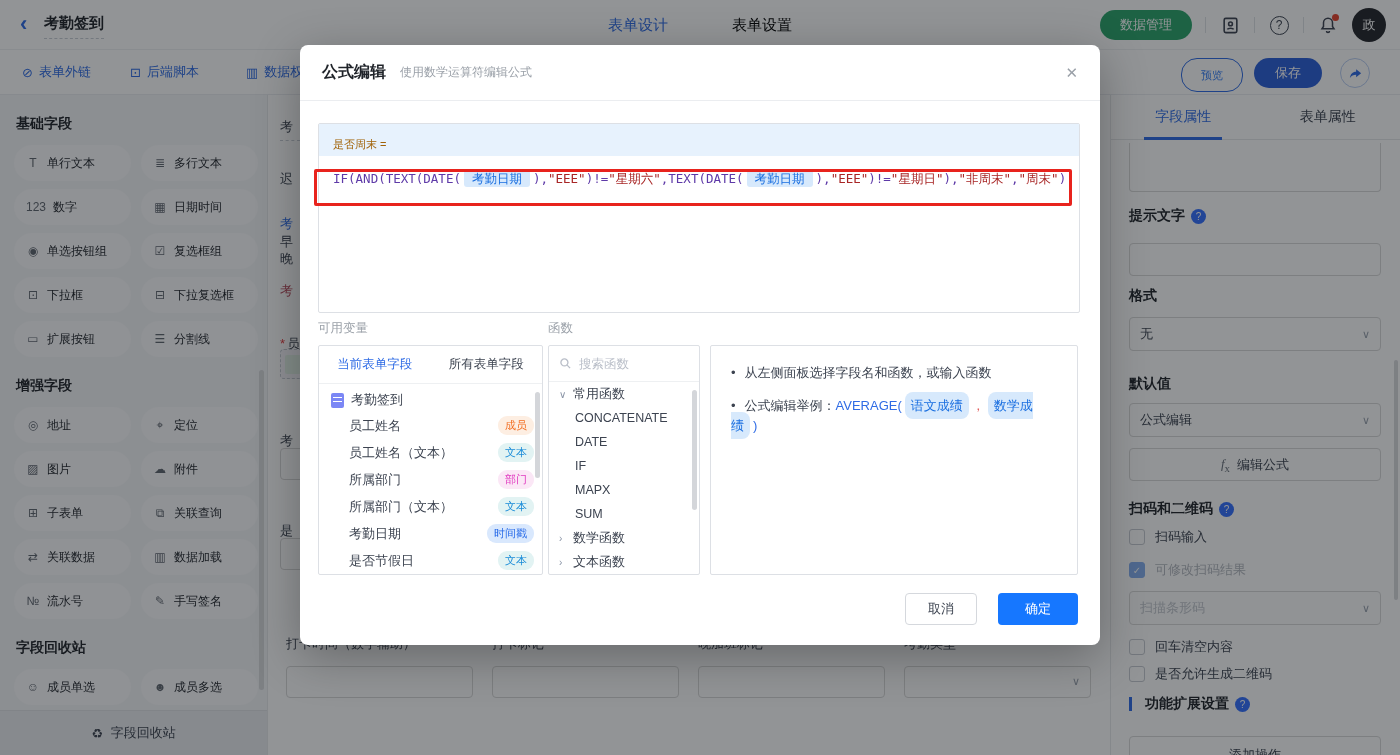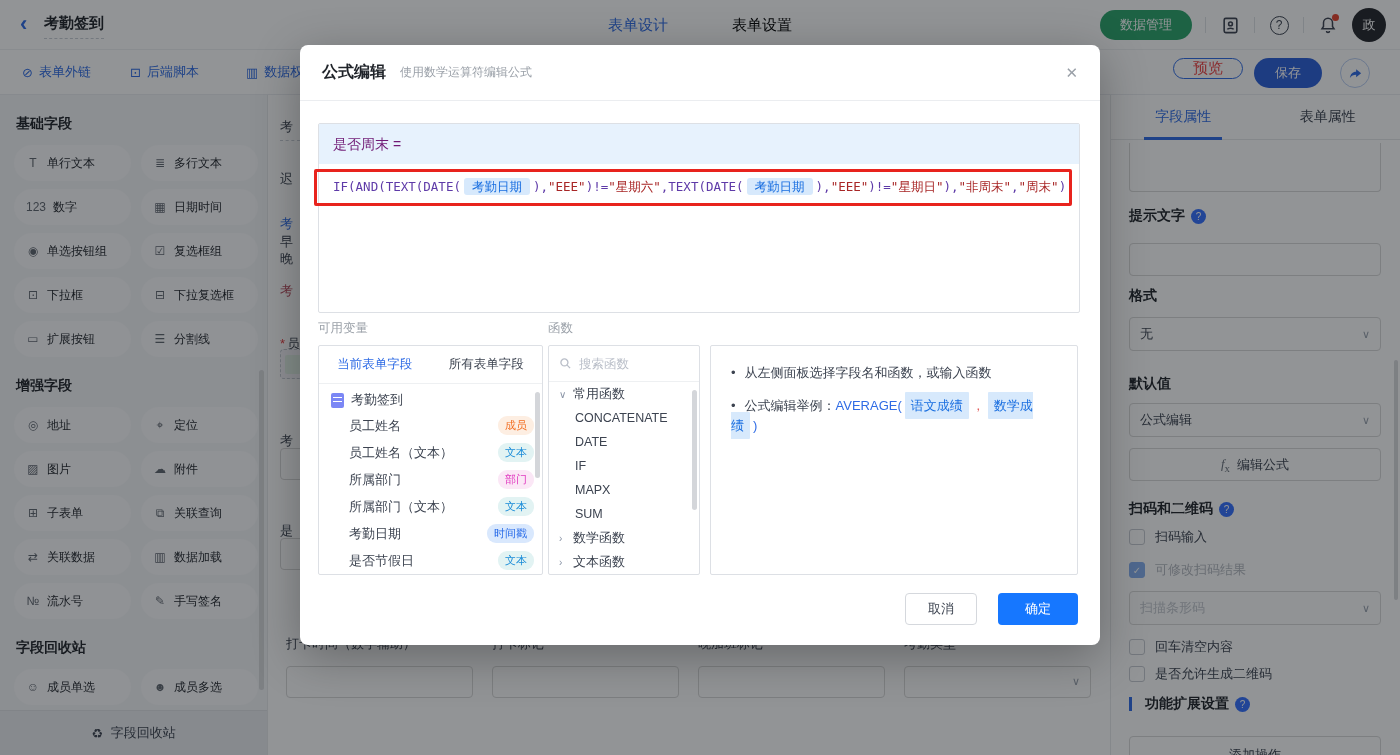--- a/index.html
+++ b/index.html
@@ -18,21 +18,21 @@
   .tb-div { width:1px; height:16px; background:#dfe2e6; }
   .tb-ic { width:22px; height:22px; display:flex; align-items:center; justify-content:center; color:#3c4350; cursor:pointer; position:relative; }
   .help-circle { width:19px; height:19px; border:1.6px solid #3c4350; border-radius:50%; font-size:12px; display:flex; align-items:center; justify-content:center; color:#3c4350; }
   .bell-dot { position:absolute; right:0px; top:0px; width:7px; height:7px; border-radius:50%; background:#e8432d; }
   .avatar { width:34px; height:34px; border-radius:50%; background:#24262b; color:#fff; font-size:13px; display:flex; align-items:center; justify-content:center; cursor:pointer; }
 
   
   .toolrow { position:absolute; left:0; top:50px; width:100%; height:45px; background:#fff; border-bottom:1px solid #ebedf0; z-index:1; }
   .tl-link { position:absolute; top:13px; display:flex; align-items:center; gap:6px; color:#2e6be5; font-size:13px; cursor:pointer; white-space:nowrap; }
   .tl-ic { font-size:13px; }
-  .btn-preview { position:absolute; right:157px; top:8px; height:21px; padding:0 19px; border:1px solid #2e6be5; color:#ef4444; border-radius:16px; background:#fff; font-size:15px; display:flex; align-items:center; cursor:pointer; }
+  .btn-preview { position:absolute; right:157px; top:8px; height:34px; padding:0 19px; border:1px solid #2e6be5; color:#3b82f6; border-radius:16px; background:#fff; font-size:11px; display:flex; align-items:center; cursor:pointer; }
   .btn-save { position:absolute; right:78px; top:8px; height:30px; padding:0 21px; border-radius:16px; background:#2b5fd9; color:#fff; font-size:13px; display:flex; align-items:center; cursor:pointer; }
   .btn-share { position:absolute; right:30px; top:8px; width:30px; height:30px; border-radius:50%; border:1px solid #b9cdf2; background:#fff; display:flex; align-items:center; justify-content:center; cursor:pointer; }
 
   
   .lsidebar { position:absolute; left:0; top:95px; width:268px; height:660px; background:#f5f6f8; border-right:1px solid #e7e9ec; overflow:hidden; z-index:1; }
   .sb-sec-title { font-size:14px; font-weight:bold; color:#1f2329; margin:20px 0 12px 16px; }
   .pill-grid { display:grid; grid-template-columns:117px 117px; gap:8px 10px; padding:0 14px; }
   .pill { height:36px; background:#fbfbfd; border-radius:18px; display:flex; align-items:center; padding:0 0 0 12px; gap:7px; cursor:pointer; color:#1f2329; }
   .pill-ic { font-size:12px; color:#60666f; min-width:14px; text-align:center; }
   .pill-lb { font-size:12px; white-space:nowrap; }
@@ -79,21 +79,21 @@
   .rs-scroll { position:absolute; right:2px; top:265px; width:4px; height:240px; border-radius:2px; background:#d9dadd; }
 
   
   .overlay { position:absolute; inset:0; background:rgba(13,17,23,0.45); z-index:40; }
   .modal { position:absolute; left:300px; top:45px; width:800px; height:600px; background:#fff; border-radius:8px; box-shadow:0 12px 48px rgba(0,0,0,0.3); z-index:50; }
   .m-head { height:56px; border-bottom:1px solid #ebedf0; display:flex; align-items:center; padding:0 22px; }
   .m-title { font-size:16px; font-weight:bold; color:#1f2329; }
   .m-sub { font-size:12px; color:#9aa0a8; margin-left:14px; }
   .m-close { margin-left:auto; font-size:15px; color:#9aa0a8; cursor:pointer; }
   .editor { position:absolute; left:18px; top:78px; width:762px; height:190px; border:1px solid #dde0e5; border-radius:2px; background:#fff; }
-  .ed-head { height:40px; background:#e7f2fd; font-size:14px; color:#701a75; line-height:40px; padding-left:14px; }
+  .ed-head { height:32px; background:#e7f2fd; font-size:11px; color:#a16207; line-height:40px; padding-left:14px; }
   .formula-line { padding:13px 14px 0; font-family:"DejaVu Sans Mono","Liberation Mono",monospace; font-size:12.5px; line-height:20px; white-space:nowrap; }
   .tk-fn { color:#5e3aa8; }
   .tk-str { color:#a82626; }
   .tk-chip { background:#d7e9fc; color:#1a6fe0; padding:1px 8px; border-radius:3px; margin:0 3px; cursor:pointer; }
   .red-annotation { position:absolute; left:14px; top:124px; width:758px; height:37px; border:3px solid #e8231d; border-radius:2px; pointer-events:none; z-index:10; }
   .p-label { position:absolute; top:275px; font-size:12.5px; color:#9aa0a8; }
   .panel { position:absolute; top:300px; height:230px; border:1px solid #dde0e5; border-radius:2px; background:#fff; overflow:hidden; }
   .vars-panel { left:18px; width:225px; }
   .vtabs { height:38px; display:flex; border-bottom:1px solid #eef0f2; }
   .vtab { flex:1; display:flex; align-items:center; justify-content:center; font-size:12.5px; color:#3c4350; cursor:pointer; }
@@ -109,21 +109,21 @@
   .fsearch input { border:none; outline:none; width:100px; font-size:12.5px; color:#3c4350; }
   .fsearch input::placeholder { color:#b9bec8; }
   .fn-group { display:flex; align-items:center; gap:6px; height:24px; padding-left:10px; font-size:13px; color:#3c4350; cursor:pointer; }
   .fn-chev { color:#8a94a6; font-size:10px; width:8px; }
   .fn-item { height:24px; line-height:24px; padding-left:26px; font-size:12.5px; color:#3c4350; cursor:pointer; }
   .pn-scroll { position:absolute; right:2px; width:5px; border-radius:3px; background:#d4d6da; }
   .help-panel { left:410px; width:368px; padding:17px 20px; }
   .tip-row { font-size:13px; color:#3c4350; margin-bottom:13px; line-height:20px; }
   .tip-dot { margin-right:9px; }
   .ex-fn { color:#2e6be5; }
-  .ex-chip { background:#d7e9fc; color:#1a6fe0; padding:6px 6px; border-radius:1px; margin:0 3px; cursor:pointer; }
+  .ex-chip { background:#d7e9fc; color:#1a6fe0; padding:6px 6px; border-radius:8px; margin:0 3px; cursor:pointer; }
   .ex-comma { color:#e25b5b; }
   .m-cancel { position:absolute; left:605px; top:548px; width:72px; height:32px; border:1px solid #d5d8dd; border-radius:4px; background:#fff; font-size:13px; color:#3c4350; display:flex; align-items:center; justify-content:center; cursor:pointer; }
   .m-ok { position:absolute; left:698px; top:548px; width:80px; height:32px; border-radius:4px; background:#1677ff; font-size:13px; color:#fff; display:flex; align-items:center; justify-content:center; cursor:pointer; }
 </style>
 </head>
 <body>
 
 <div class="page">
 
   <div class="topbar">

